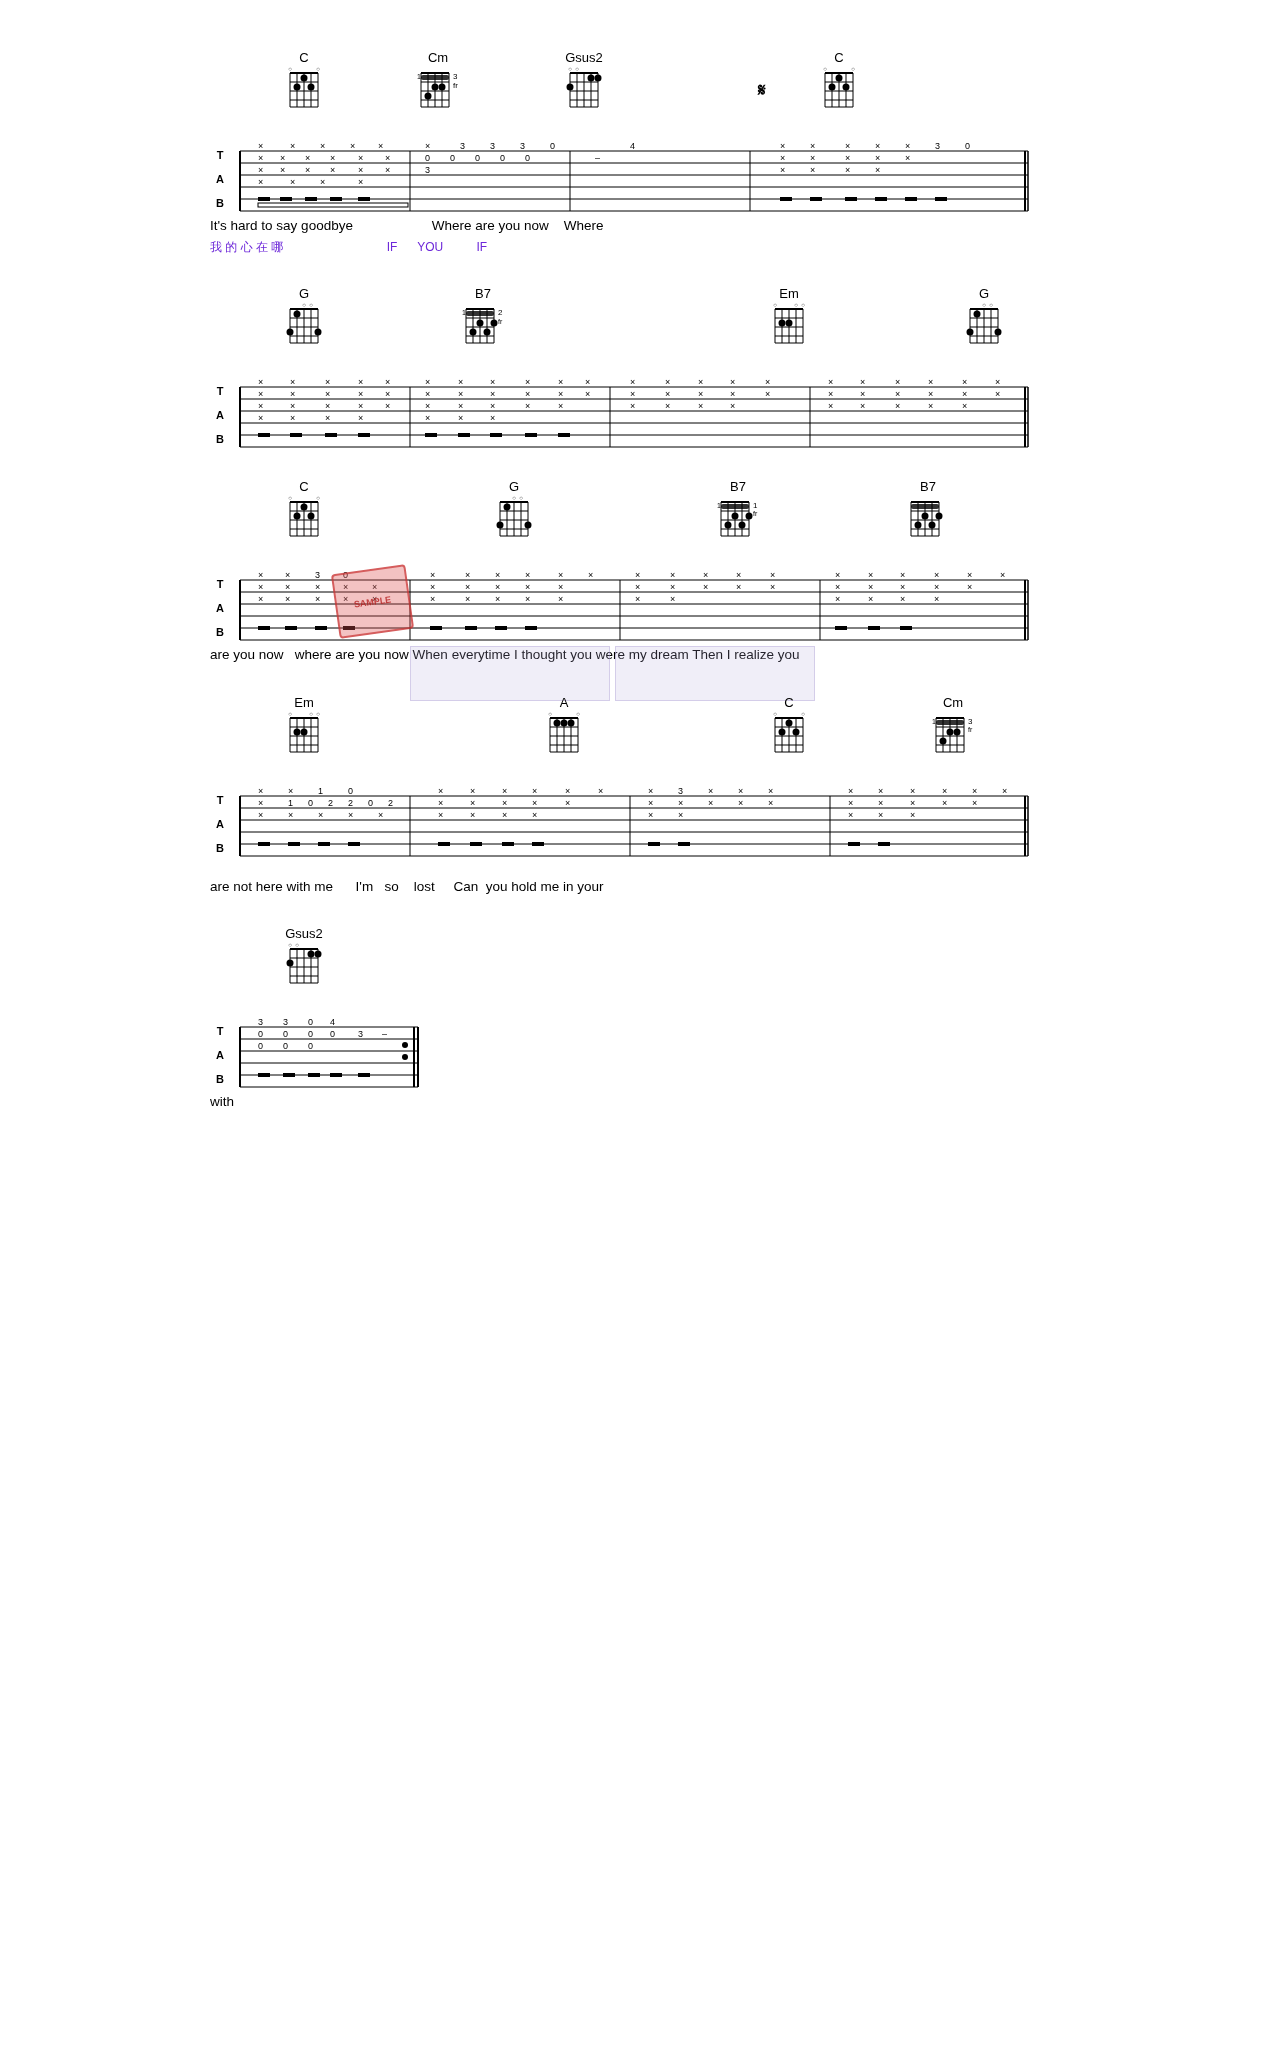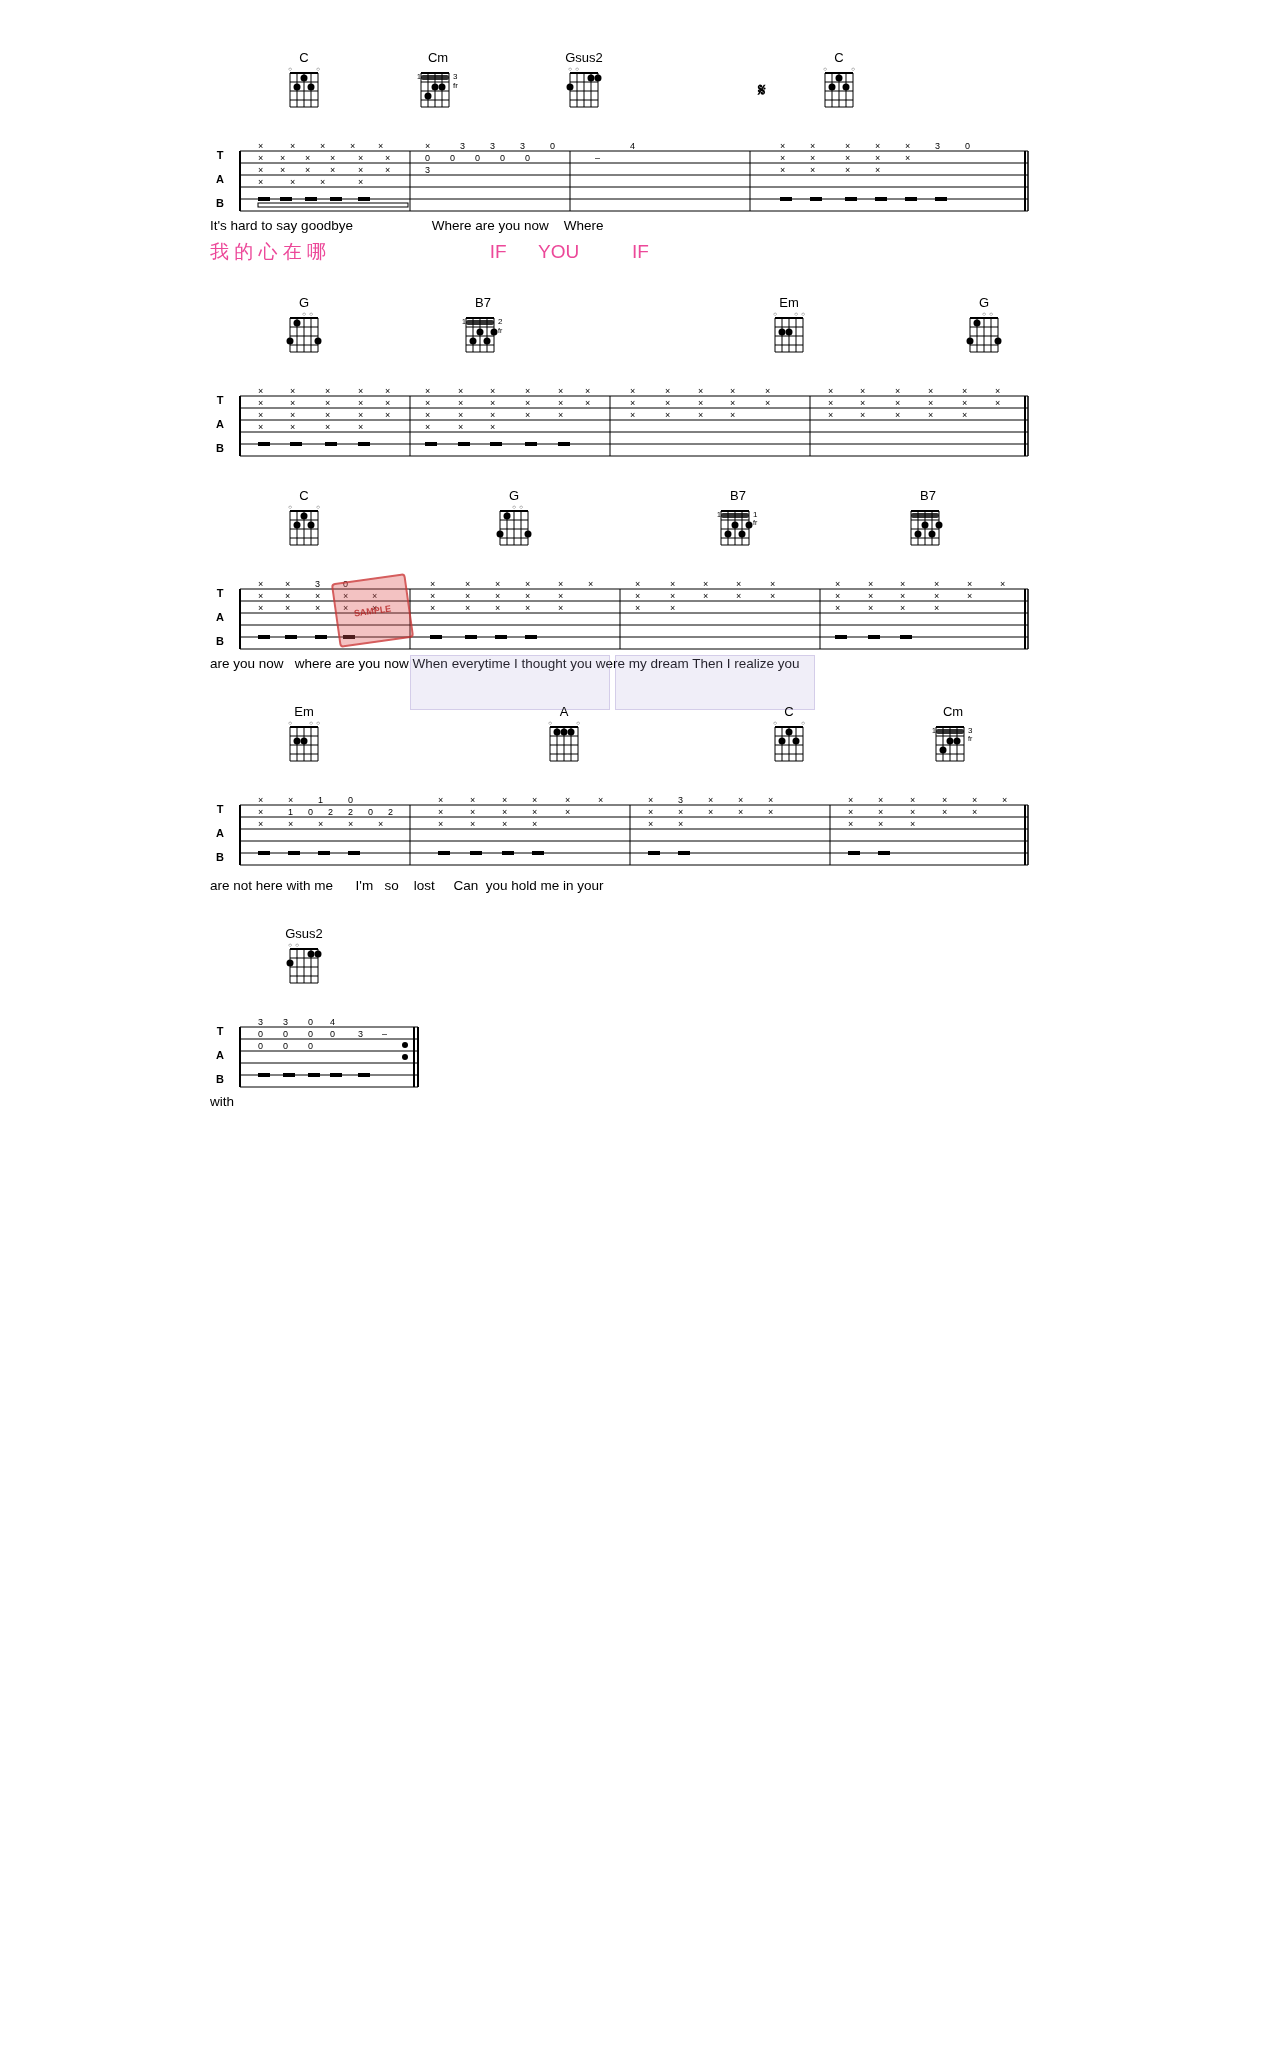--- a/index.html
+++ b/index.html
@@ -28,22 +28,22 @@
     .lyrics-row {
       display: flex;
       font-size: 13.5px;
       margin-bottom: 3px;
       color: #000;
       line-height: 1.4;
       white-space: pre;
     }
 
     .lyrics-chinese {
-      font-size: 19px;
-      color: #ec4899;
+      font-size: 12px;
+      color: #6d28d9;
       white-space: pre;
       line-height: 1.4;
     }
   </style>
 </head>
 <body>
 
 <div class="page">
 
   <div class="section" style="margin-top:30px;">
@@ -807,21 +807,21 @@
       <rect x="228" y="56" width="12" height="4" fill="#000"></rect>
       <rect x="260" y="56" width="12" height="4" fill="#000"></rect>
       <rect x="292" y="56" width="12" height="4" fill="#000"></rect>
       <rect x="322" y="56" width="12" height="4" fill="#000"></rect>
       <rect x="438" y="56" width="12" height="4" fill="#000"></rect>
       <rect x="468" y="56" width="12" height="4" fill="#000"></rect>
       <rect x="638" y="56" width="12" height="4" fill="#000"></rect>
       <rect x="668" y="56" width="12" height="4" fill="#000"></rect>
     </svg>
 
-    <div style="margin-top:10px;">
+    <div style="margin-top:20px;">
       <div class="lyrics-row">are not here with me      I'm   so    lost     Can  you hold me in your</div>
     </div>
   </div>
 
   <div class="section" style="margin-top:25px;">
     <div style="position:relative; height:85px; margin-bottom:6px;">
 
       <div style="position:absolute; left:75px; top:0; display:flex; flex-direction:column; align-items:center;">
         <span style="font-size:13px;">Gsus2</span>
         <svg width="38" height="50">

